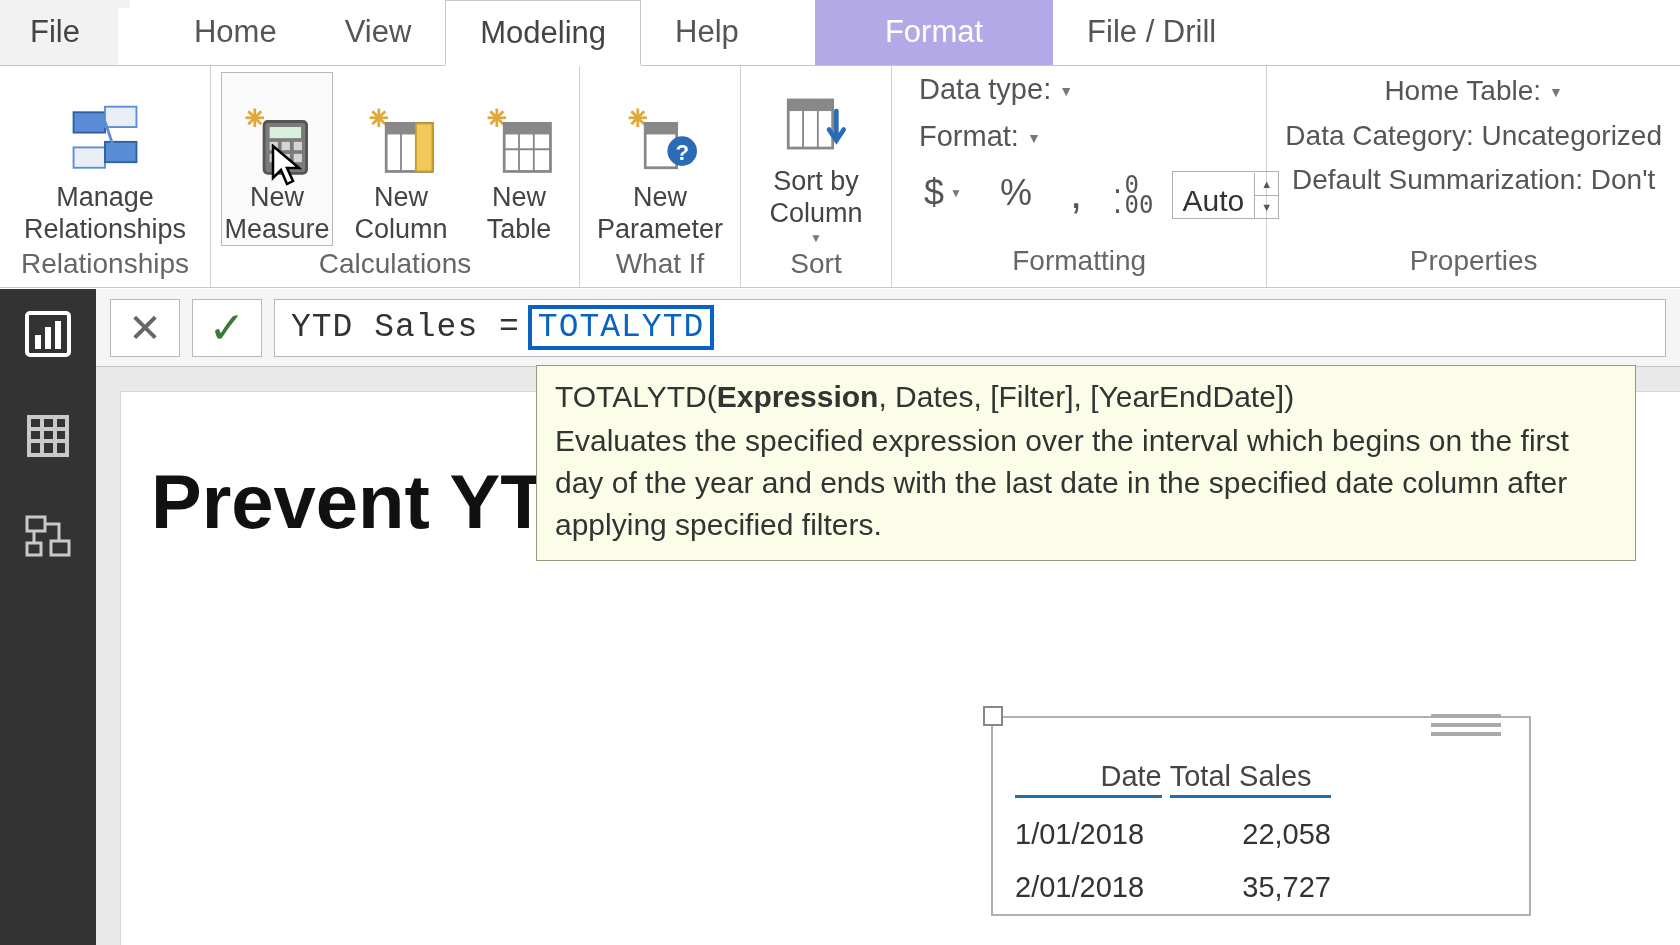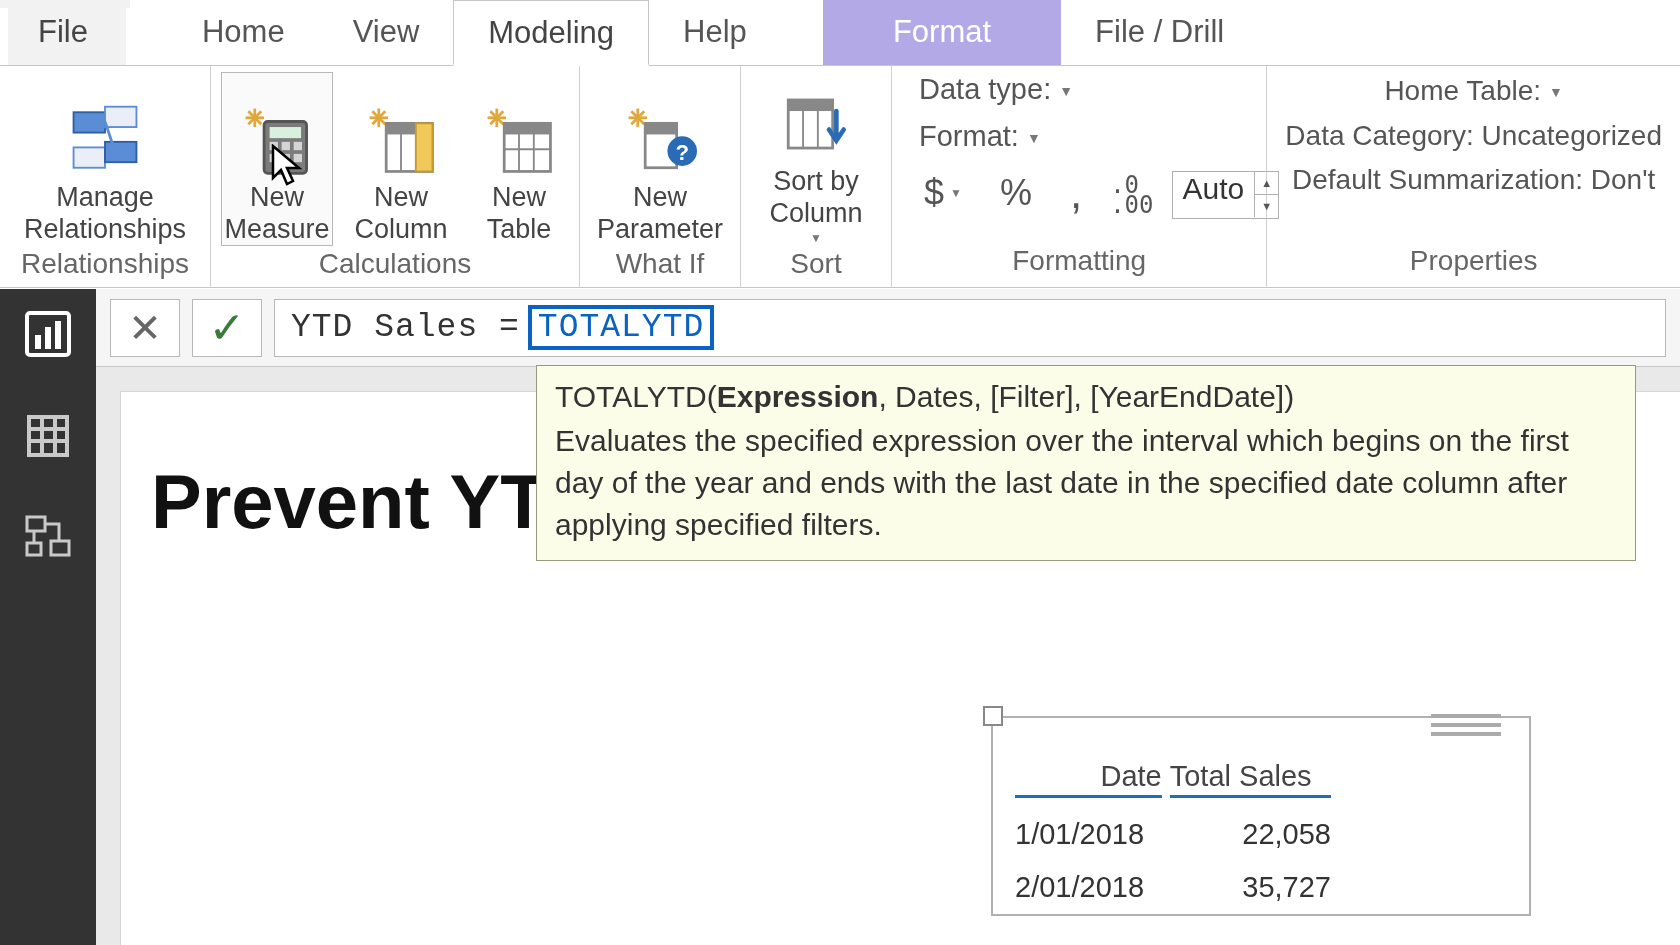--- a/index.html
+++ b/index.html
@@ -10,21 +10,21 @@
     width: 1680px;
     height: 945px;
     position: relative;
   }
 
   
   .tabs {
     display: flex;
     align-items: flex-end;
     height: 66px;
-    padding-left: 8px;
+    padding-left: 0;
     border-bottom: 1px solid #c6c6c6;
     position: relative;
   }
   .tabs::before{
     content:"";
     position:absolute;
     left:0;top:0;height:8px;width:130px;
     background:#f2f2f2;
   }
   .tab {
@@ -113,21 +113,21 @@
   
   .fmt-body { flex-direction: column; align-items: flex-start !important; gap: 4px; padding: 0 12px; }
   .fmt-row { display: flex; align-items: center; gap: 10px; font-size: 29px; color: #555; }
   .dd { border: 1px solid transparent; padding: 0 4px;}
   .dd::after { content: "▼"; font-size: 14px; margin-left: 8px; color: #777; vertical-align: 3px;}
   .fmtbtn {
     font-size: 36px; color: #555; padding: 0 10px 4px; cursor: pointer;
   }
   .fmtbtn.small::after{content:"▼";font-size:12px;margin-left:6px;color:#777;vertical-align:8px;}
   .auto-box {
-    display:flex;align-items:flex-start;border:1px solid #b0b0b0;height:48px;
+    display:flex;align-items:flex-end;border:1px solid #b0b0b0;height:48px;
   }
   .auto-box span{font-size:30px;padding:0 10px;color:#333;}
   .spin{display:flex;flex-direction:column;border-left:1px solid #b0b0b0;}
   .spin div{font-size:11px;line-height:22px;padding:0 6px;color:#555;border-bottom:1px solid #b0b0b0;}
   .spin div:last-child{border-bottom:none;}
 
   
   .leftrail {
     position:absolute;left:0;top:289px;width:96px;bottom:0;background:#333;
     display:flex;flex-direction:column;align-items:center;padding-top:20px;gap:52px;

